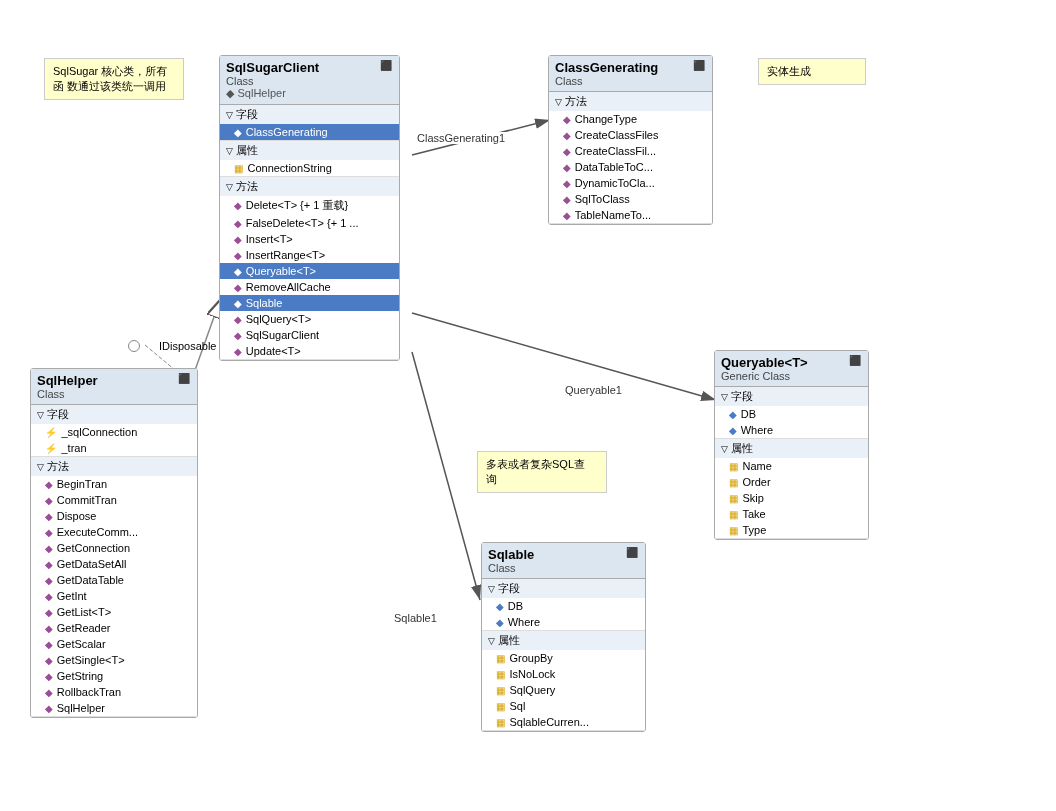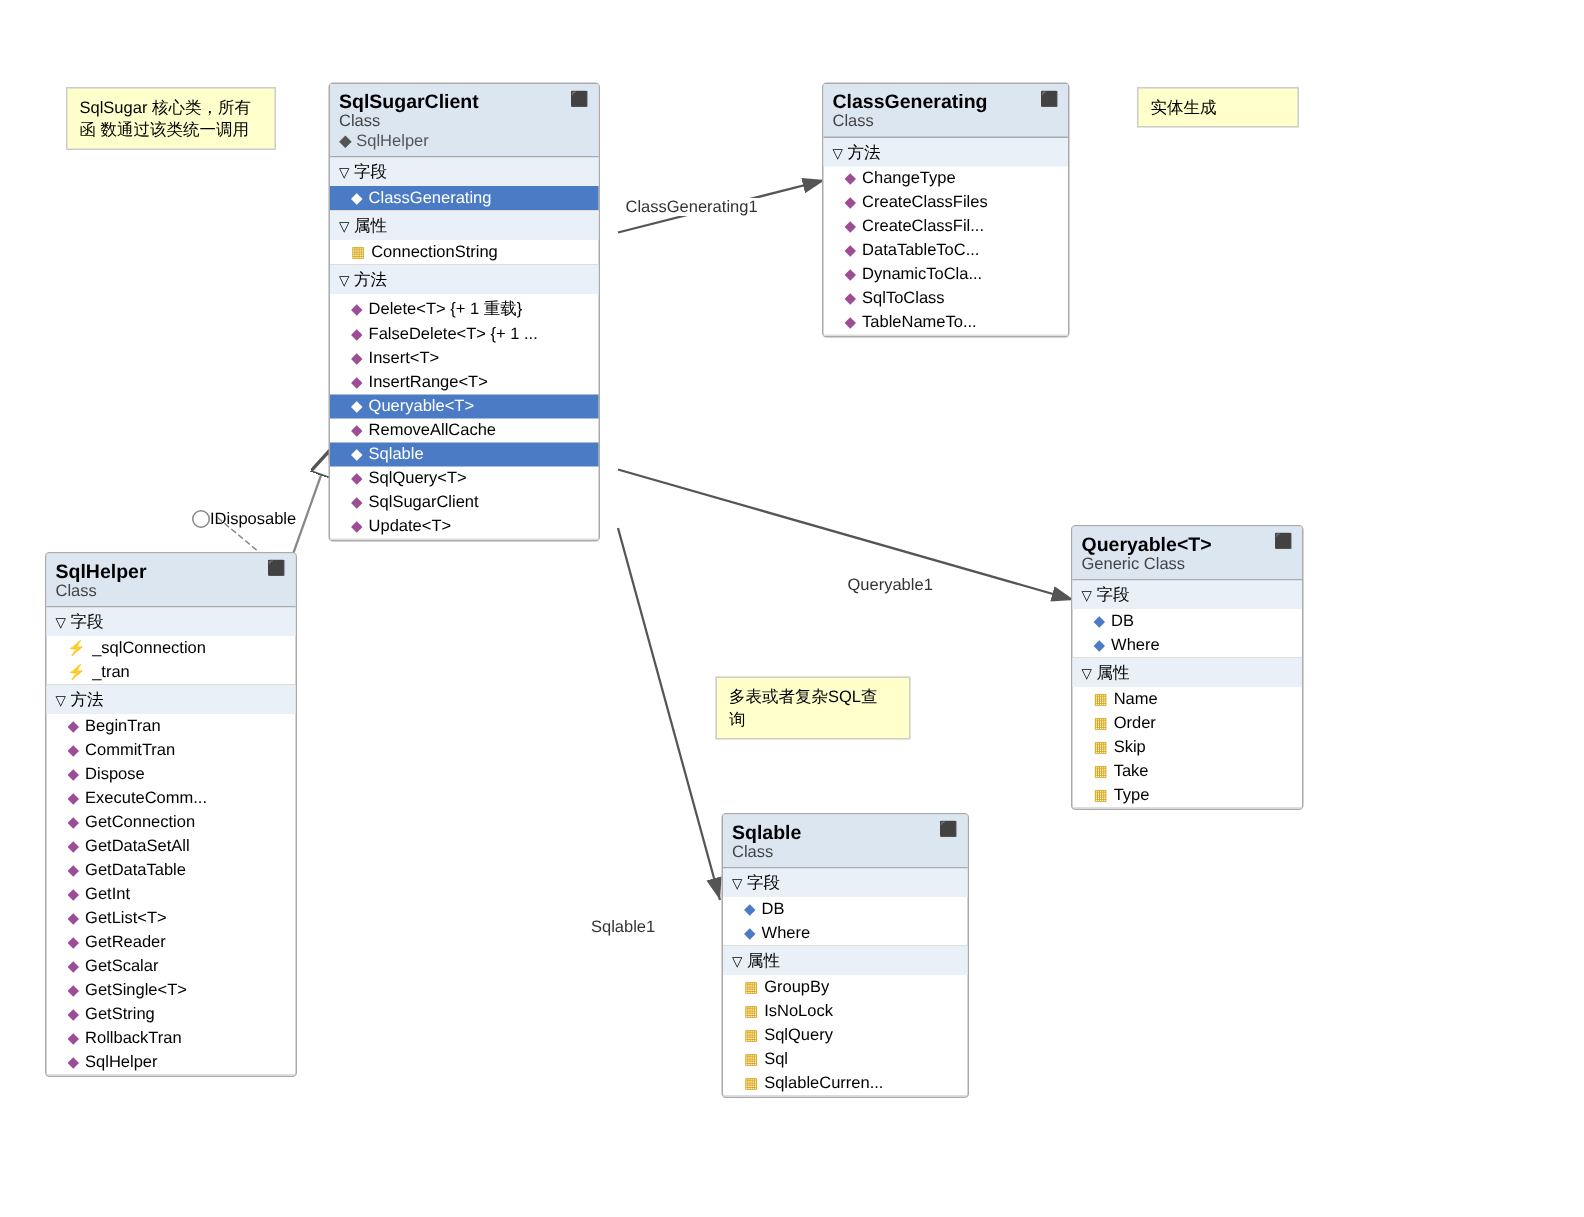--- a/index.html
+++ b/index.html
@@ -100,21 +100,21 @@
       position: absolute;
       top: 0; left: 0;
       width: 1056px;
       height: 811px;
       pointer-events: none;
     }
     .interface-item {
       position: absolute;
       display: flex;
       align-items: center;
-      gap: 0;
+      gap: 19px;
       font-size: 11px;
     }
     .circle-icon {
       width: 12px; height: 12px;
       border-radius: 50%;
       border: 1px solid #888;
       background: #fff;
       display: inline-block;
     }
   </style>

